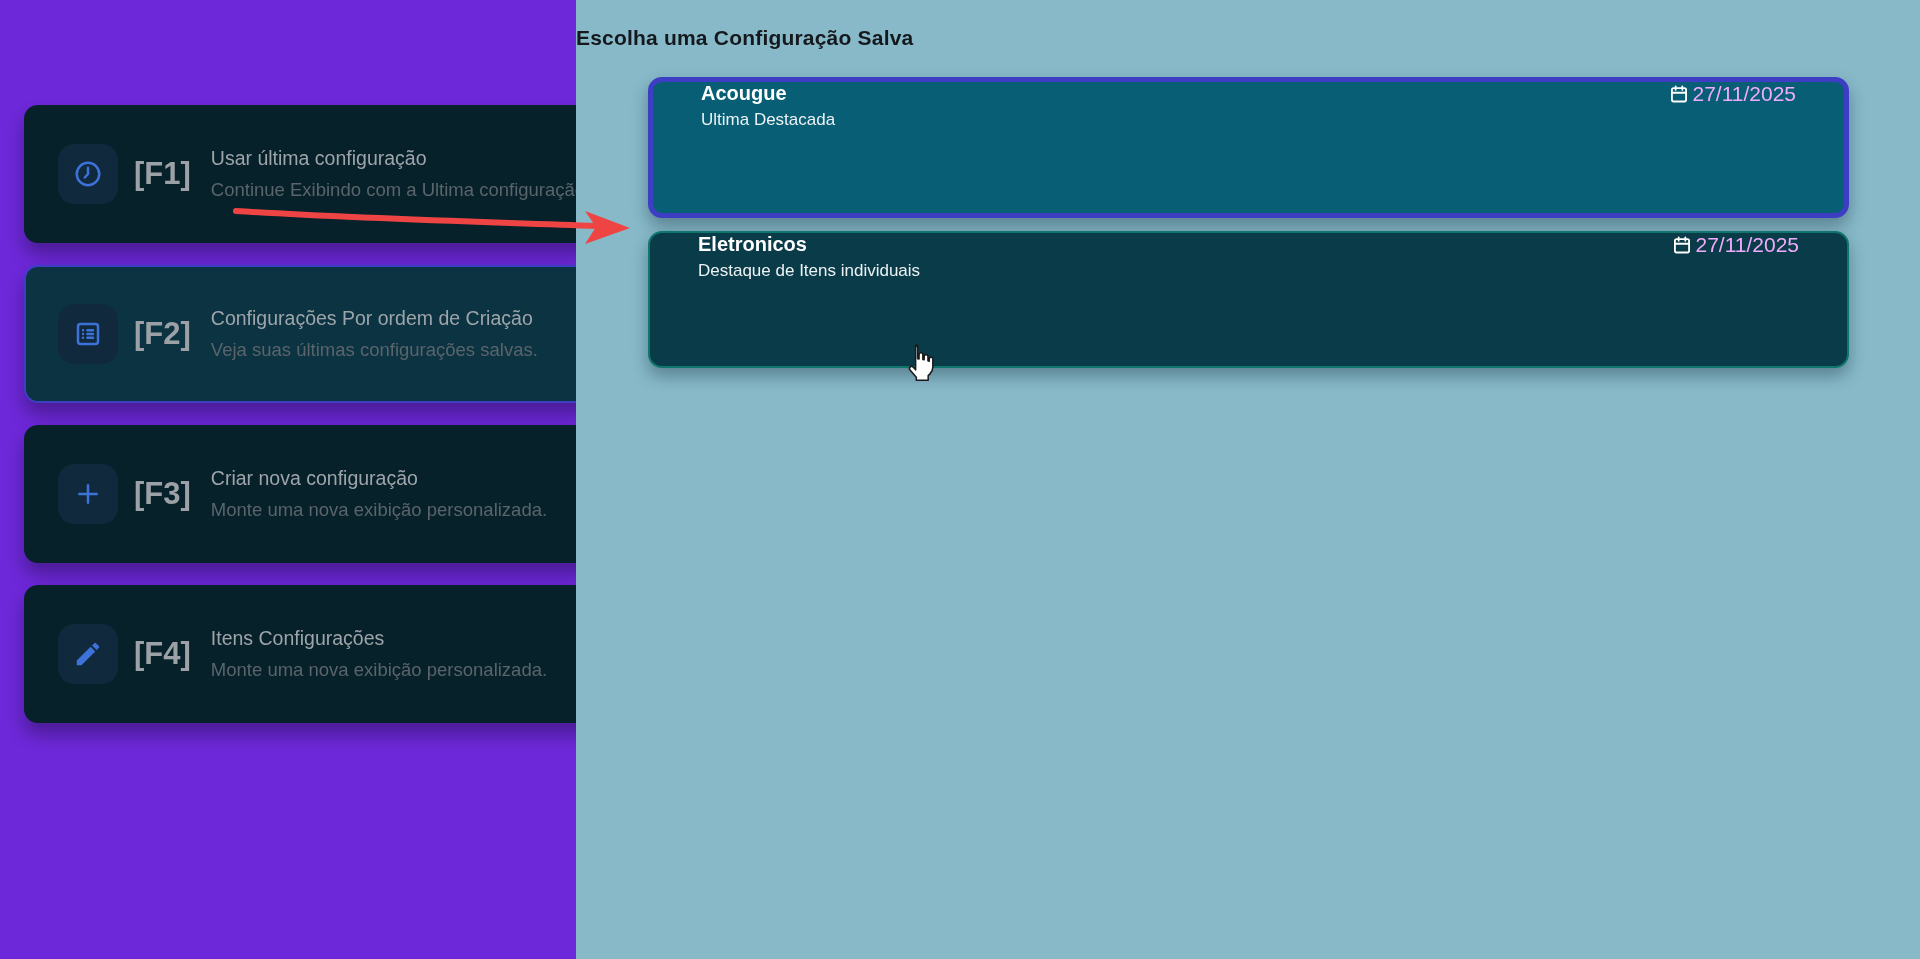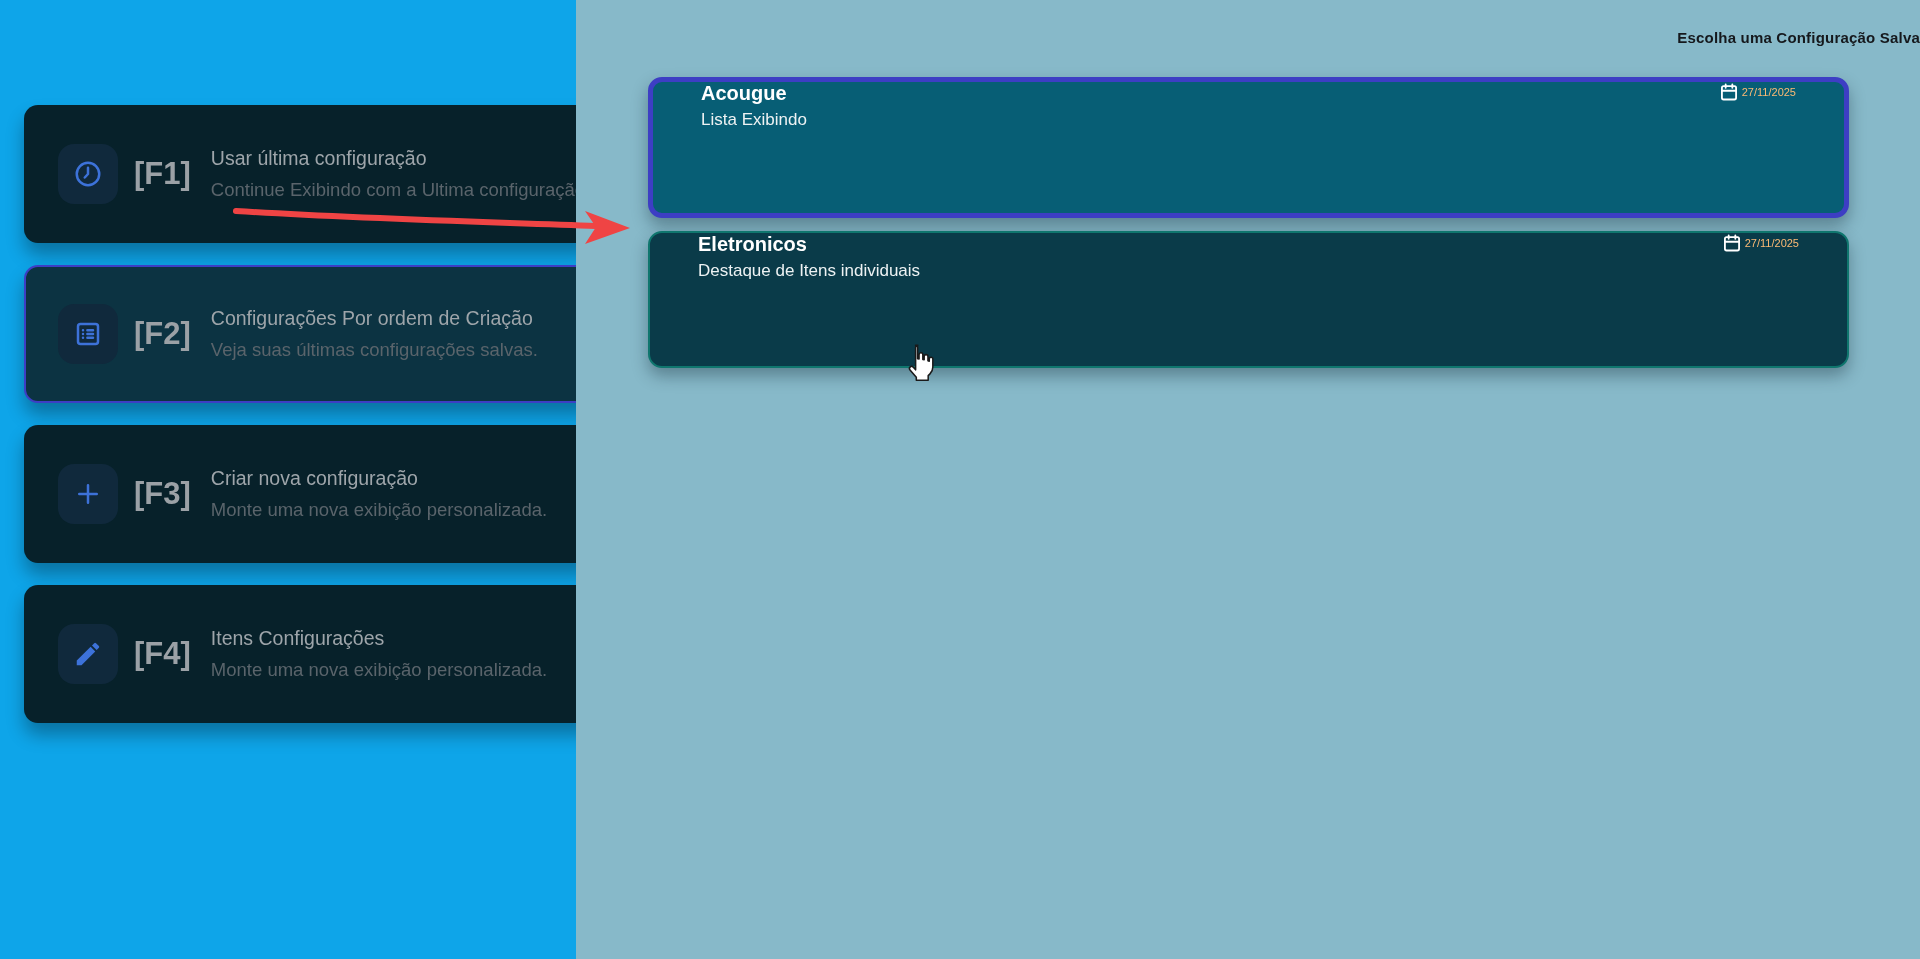--- a/index.html
+++ b/index.html
@@ -2,21 +2,21 @@
 <html><head>
 <meta charset="utf-8">
 <style>
   html,body{margin:0;padding:0;background:#3C4F58;}
   *{box-sizing:border-box;}
   .app{
     position:relative;width:1920px;height:959px;overflow:hidden;
     font-family:"Liberation Sans","DejaVu Sans",sans-serif;
   }
   
-  .sidebar{position:absolute;left:0;top:0;width:576px;height:100%;background:#0ea5e9;z-index:1;}
+  .sidebar{position:absolute;left:0;top:0;width:576px;height:100%;background:#6d28d9;z-index:1;}
   .menu{position:absolute;left:24px;top:105px;width:572px;display:flex;flex-direction:column;gap:22px;z-index:1;}
   .menu-item{
     position:relative;display:flex;align-items:center;height:138px;
     background:#07212A;border:2px solid rgba(0,0,0,0);border-radius:14px;
     padding-left:32px;box-shadow:0 12px 18px rgba(0,0,0,.30);cursor:pointer;
   }
   .menu-item.selected{background:#0C3342;border-color:#3D3EC4;}
   .icon-box{
     width:60px;height:60px;border-radius:16px;background:#10293C;
     display:flex;align-items:center;justify-content:center;flex:0 0 auto;
@@ -25,35 +25,35 @@
   .key{font-size:31px;font-weight:700;color:#9BA1A6;margin-left:16px;flex:0 0 auto;}
   .texts{margin-left:20px;display:flex;flex-direction:column;gap:9px;min-width:0;}
   .mi-title{font-size:19.5px;font-weight:400;color:#9EA5AA;white-space:nowrap;}
   .mi-subtitle{font-size:18.5px;color:#5A646B;white-space:nowrap;}
   
   .panel{
     position:absolute;left:576px;top:0;width:1344px;height:100%;
     background:#87B9C9;z-index:2;padding-top:24px;
   }
   .panel-title{
-    margin:0;text-align:right;font-size:15px;line-height:27px;
+    margin:0;text-align:left;font-size:21px;line-height:27px;
     font-weight:700;color:#15181C;letter-spacing:.2px;
   }
   .cards{margin:26px 71px 0 72px;display:flex;flex-direction:column;gap:13px;}
   .config-card{
     position:relative;display:flex;align-items:flex-start;justify-content:space-between;
     border-radius:14px;padding:0 48px;cursor:pointer;
     box-shadow:0 8px 16px rgba(10,30,40,.35);
   }
   .config-card.highlighted{height:141px;background:#075E75;border:5px solid #3D3EC4;}
   .config-card.normal{height:137px;background:#0A3B49;border:2px solid #0f766e;}
   .config-texts{display:flex;flex-direction:column;gap:5px;}
   .config-name{font-size:20px;font-weight:700;color:#FFFFFF;}
   .config-desc{font-size:17px;color:#EDF2F3;}
-  .config-date{display:flex;align-items:center;gap:3px;color:#fdba74;font-size:11px;font-weight:500;}
+  .config-date{display:flex;align-items:center;gap:3px;color:#f0abfc;font-size:21px;font-weight:500;}
   .config-date svg{width:20px;height:20px;display:block;}
   
   .overlay{position:absolute;left:0;top:0;width:1920px;height:959px;z-index:30;pointer-events:none;}
   .cursor{position:absolute;left:901px;top:342px;width:38px;height:44px;z-index:40;pointer-events:none;}
 </style>
 </head>
 <body>
 
 <div class="app">
 
@@ -114,21 +114,21 @@
   </div>
 </div>
   </aside>
 
   <main class="panel">
     <h1 class="panel-title">Escolha uma Configuração Salva</h1>
     <div class="cards" id="cards">
   <div class="config-card highlighted">
     <div class="config-texts">
       <div class="config-name">Acougue</div>
-      <div class="config-desc">Lista Exibindo</div>
+      <div class="config-desc">Ultima Destacada</div>
     </div>
     <div class="config-date">
       <span class="date-icon">
   <svg viewBox="0 0 24 24" fill="none" stroke="#FFFFFF" stroke-width="2.2" stroke-linecap="round" stroke-linejoin="round">
     <rect x="3.5" y="5" width="17" height="16" rx="2"></rect>
     <path d="M8 3v4M16 3v4M3.5 10.5h17"></path>
   </svg>
 </span>
       <span class="date-text">27/11/2025</span>
     </div>

